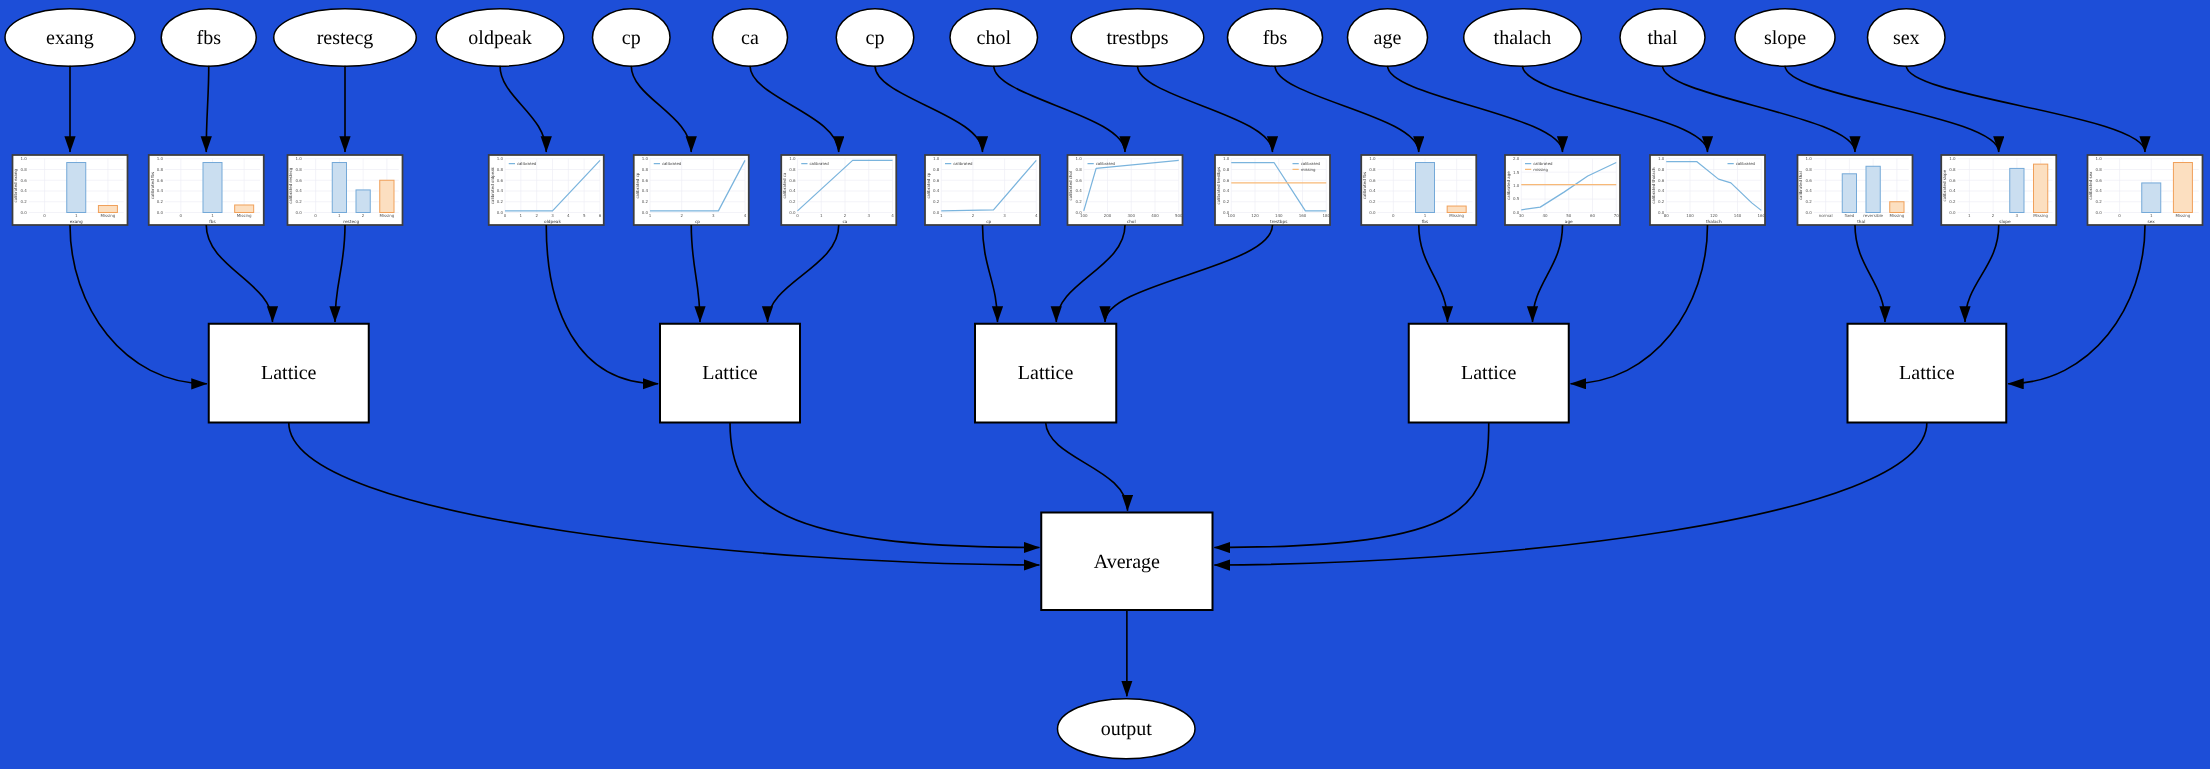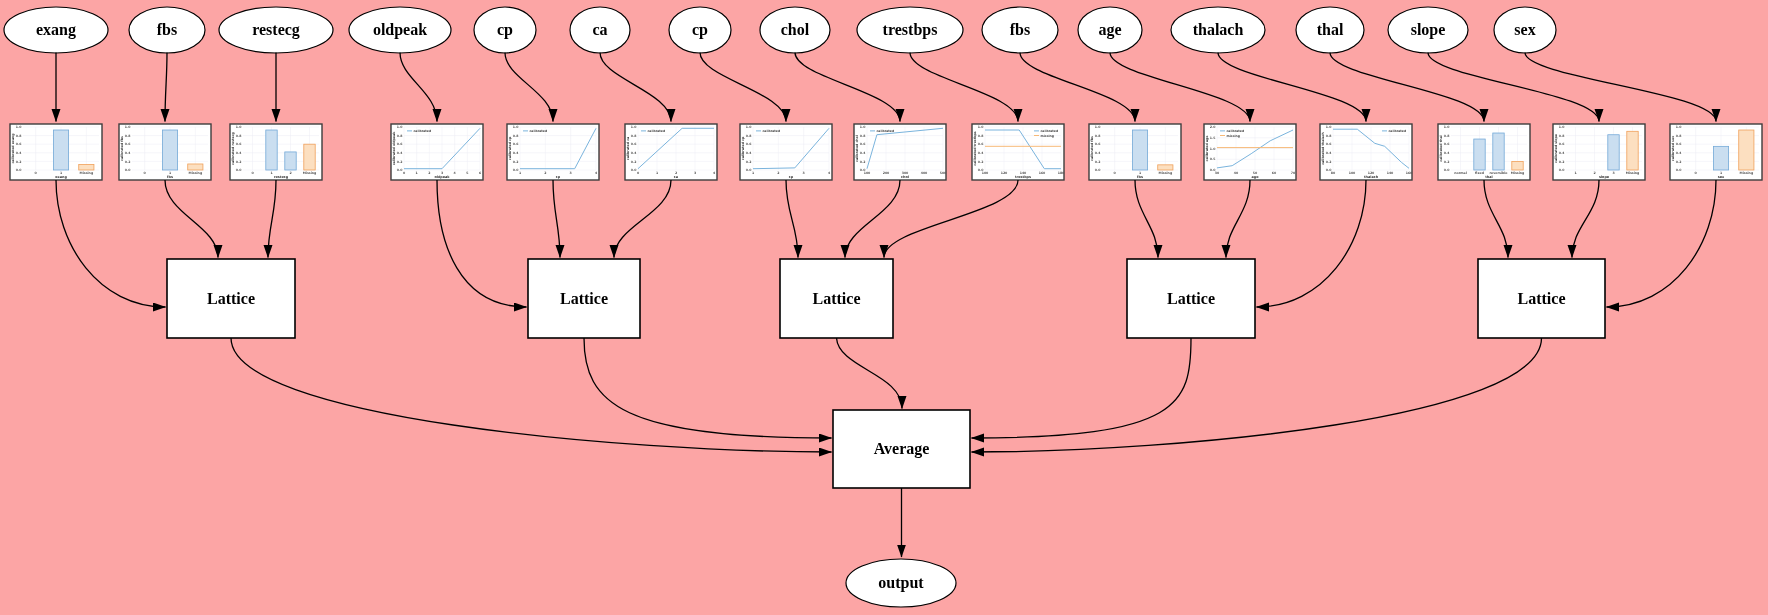--- a/index.html
+++ b/index.html
@@ -1,17 +1,17 @@
 <!DOCTYPE html>
 <html><head>
 <meta charset="utf-8">
 <style>
   html,body{margin:0;padding:0;background:#ffffff;}
-  .canvas{position:relative;width:1768px;height:615px;background:#fca5a5;overflow:hidden;
-          font-family:"Liberation Serif", serif;font-weight:bold;}
+  .canvas{position:relative;width:1768px;height:615px;background:#1d4ed8;overflow:hidden;
+          font-family:"Liberation Serif", serif;}
   svg text{user-select:none;}
 </style>
 </head>
 <body>
 
 <div class="canvas">
   <svg id="diagram" width="1768" height="615" viewBox="0 0 1768 615">
       <defs>
         <marker id="arrow" markerUnits="userSpaceOnUse" markerWidth="14" markerHeight="10" refX="12.5" refY="4.5" orient="auto">
           <path d="M0,0 L13,4.5 L0,9 Z" fill="#000000"></path>

